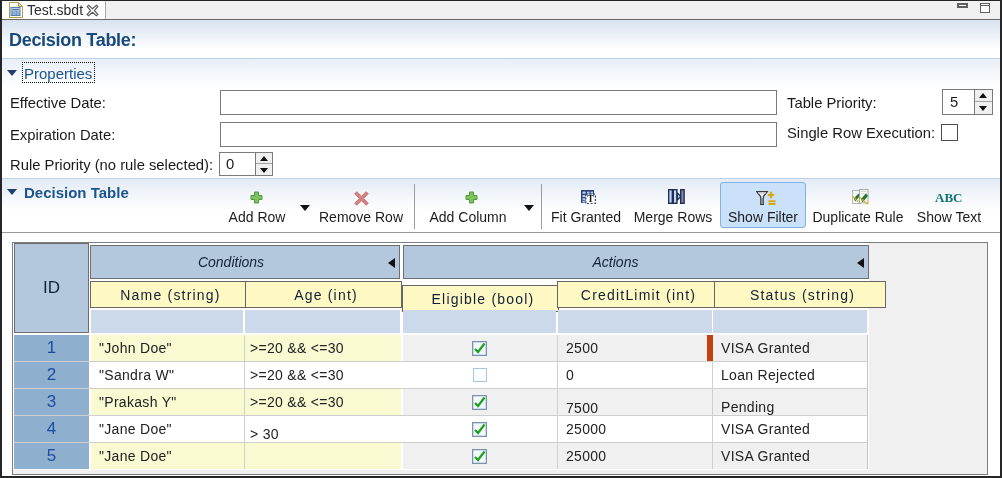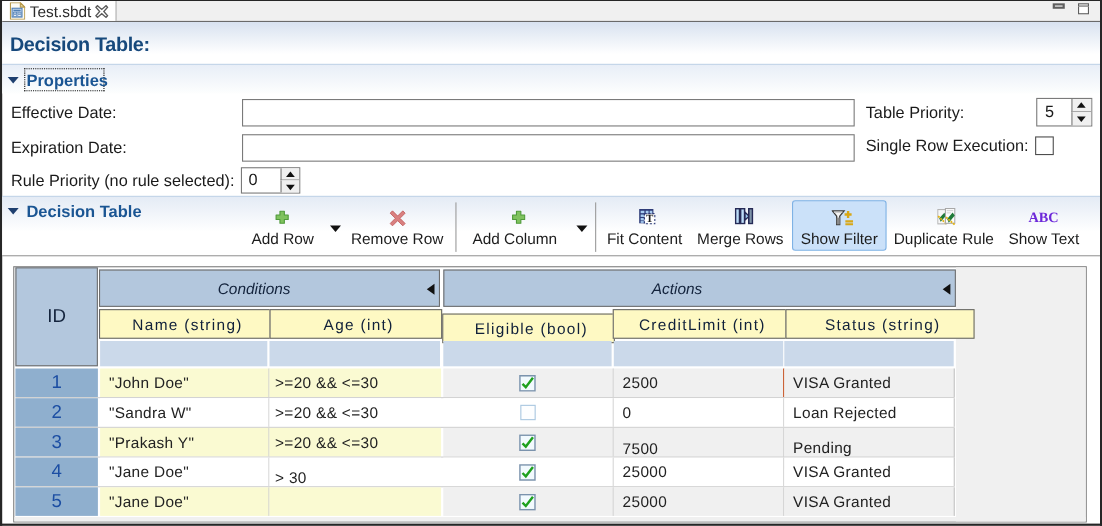--- a/index.html
+++ b/index.html
@@ -46,21 +46,21 @@
 <div class="a" style="left:957px;top:3px;width:11px;height:5px;border:2px solid #5f5f5f;background:#fff"></div>
 <div class="a" style="left:980px;top:3px;width:10px;height:10px;border:1px solid #5f5f5f;background:#fff"></div>
 <div class="a" style="left:980px;top:3px;width:10px;height:3px;border:1px solid #5f5f5f;background:#fff"></div>
 
 <div class="a" style="left:2px;top:20px;width:998px;height:39px;background:linear-gradient(#d8e2f0,#ffffff 75%)"></div>
 <div class="a" style="left:9px;top:30px;font-size:18px;letter-spacing:-0.3px;font-weight:bold;color:#17497c">Decision Table:</div>
 
 <div class="a" style="left:2px;top:58px;width:998px;height:27px;border-top:1px solid #bfd2e7;background:linear-gradient(#e8eef7,#fdfefe)"></div>
 <div class="a" style="left:7px;top:70px;width:0;height:0;border-left:5px solid transparent;border-right:5px solid transparent;border-top:6px solid #1e3f6f"></div>
 <div class="a" style="left:22px;top:62px;width:73px;height:21px;border:1px dotted #111"></div>
-<div class="a" style="left:24px;top:65px;font-size:15px;font-weight:bold;color:#1a5593">Properties</div>
+<div class="a" style="left:24px;top:65px;font-size:15px;font-weight:normal;color:#1a5593">Properties</div>
 
 <div class="lbl" style="left:10px;top:95px">Effective Date:</div>
 <div class="inp" style="left:220px;top:90px;width:557px;height:25px"></div>
 <div class="lbl" style="left:10px;top:127px">Expiration Date:</div>
 <div class="inp" style="left:220px;top:122px;width:557px;height:25px"></div>
 <div class="lbl" style="left:10px;top:157px">Rule Priority (no rule selected):</div>
 
 <div class="inp" style="left:219px;top:152px;width:54px;height:24px"></div>
 <div class="lbl" style="left:226px;top:156px">0</div>
 <div class="a" style="left:255px;top:153px;width:17px;height:11px;background:#f0f0f0;border-left:1px solid #7a7a7a;border-bottom:1px solid #a0a0a0"></div>
@@ -109,21 +109,21 @@
 <rect x="0" y="0" width="13" height="13" fill="#2e3c78"></rect>
 <rect x="1.4" y="1.6" width="3.4" height="2.2" fill="#a8cdf2"></rect>
 <rect x="6" y="1.6" width="2.6" height="2.2" fill="#a8cdf2"></rect>
 <rect x="9.6" y="1.6" width="2.4" height="2.2" fill="#a8cdf2"></rect>
 <rect x="1.4" y="5" width="3.4" height="2.2" fill="#a8cdf2"></rect>
 <rect x="1.4" y="8.2" width="3.4" height="2.2" fill="#a8cdf2"></rect>
 <rect x="1.4" y="11" width="3.4" height="1.6" fill="#a8cdf2"></rect>
 <rect x="4.8" y="4.2" width="9.6" height="9.3" fill="#fff" stroke="#2e3c78" stroke-width="1.2" stroke-dasharray="2 1.6"></rect>
 <text x="9.6" y="12.2" font-family="Liberation Serif,serif" font-size="10" font-weight="bold" fill="#1d1d1d" text-anchor="middle">T</text>
 </svg>
-<div class="tbtxt" style="left:546px;top:209px;width:80px">Fit Content</div>
+<div class="tbtxt" style="left:546px;top:209px;width:80px">Fit Granted</div>
 
 <svg class="a" style="left:668px;top:189px" width="17" height="15" viewBox="0 0 17 15">
 <rect x="0.7" y="0.7" width="3.6" height="13.6" fill="#bcdcf8" stroke="#252a56" stroke-width="1.4"></rect>
 <rect x="5.3" y="0.7" width="3.6" height="13.6" fill="#bcdcf8" stroke="#252a56" stroke-width="1.4"></rect>
 <path d="M9.3 4 L13 7.5 L9.3 11 Z" fill="#9cc8ee" stroke="#252a56" stroke-width="1.2"></path>
 <rect x="12.7" y="0.7" width="3.4" height="13.6" fill="#7e93a8" stroke="#252a56" stroke-width="1.4"></rect>
 </svg>
 <div class="tbtxt" style="left:632px;top:209px;width:82px">Merge Rows</div>
 
 <div class="a" style="left:720px;top:182px;width:86px;height:46px;background:#cbe1f9;border:1px solid #7fb2e5;border-radius:3px"></div>
@@ -141,21 +141,21 @@
 <path d="M1.8 9.5 L6.5 4.5 L8.2 6.8 L3.2 12.5 Z" fill="#1f7a38"></path>
 <path d="M0.8 7.5 l6.5 6 M7.3 13.5 l1 1" stroke="#e4b413" stroke-width="1.6" stroke-dasharray="1.8 1"></path>
 <rect x="7.5" y="0.5" width="8.5" height="13.5" fill="#fcfcfc" stroke="#a8a8a8"></rect>
 <rect x="8.6" y="1.8" width="6" height="1.2" fill="#d8d8d8"></rect>
 <rect x="8.6" y="4" width="4" height="1" fill="#d8d8d8"></rect>
 <path d="M9 10 L14 4.2 L16 7 L10.5 13.5 Z" fill="#1f7a38"></path>
 <path d="M8 8.5 l7 6 M15 14.5 l0.8 0.8" stroke="#e4b413" stroke-width="1.6" stroke-dasharray="1.8 1"></path>
 </svg>
 <div class="tbtxt" style="left:808px;top:209px;width:100px">Duplicate Rule</div>
 
-<div class="a" style="left:935px;top:190px;font-size:13px;font-weight:bold;color:#6d28d9;font-family:'Liberation Serif',serif">ABC</div>
+<div class="a" style="left:935px;top:190px;font-size:13px;font-weight:bold;color:#0f766e;font-family:'Liberation Serif',serif">ABC</div>
 <div class="tbtxt" style="left:911px;top:209px;width:76px">Show Text</div>
 
 <div class="a" style="left:12px;top:242px;width:976px;height:233px;border:1px solid #7e7e7e;background:#fff"></div>
 
 <div class="a" style="left:869px;top:243px;width:118px;height:231px;background:#f0f0f0"></div>
 <div class="a" style="left:13px;top:470px;width:974px;height:4px;background:#f0f0f0"></div>
 
 <div class="hcell" style="left:14px;top:243px;width:75px;height:90px;border-color:#6e6e6e;font-size:17px">ID</div>
 
 <div class="hcell" style="left:90px;top:245px;width:310px;height:34px;font-style:italic;font-size:14px;padding-right:28px">Conditions</div>
@@ -172,21 +172,21 @@
 <div class="fcell" style="left:91px;top:310px;width:152px;height:23px"></div>
 <div class="fcell" style="left:245px;top:310px;width:155px;height:23px"></div>
 <div class="fcell" style="left:403px;top:310px;width:153px;height:23px"></div>
 <div class="fcell" style="left:558px;top:310px;width:154px;height:23px"></div>
 <div class="fcell" style="left:713px;top:310px;width:154px;height:23px"></div>
 
 <div class="idc" style="left:14px;top:335px;width:75px;height:26px">1</div>
 <div class="dcell" style="left:91px;top:335px;width:154px;height:26px;background:#fafad2;border-right:1px solid #d0d0d0">"John Doe"</div>
 <div class="dcell" style="left:245px;top:335px;width:156px;height:26px;background:#fafad2;padding-left:5px">&gt;=20 &amp;&amp; &lt;=30</div>
 <div class="dcell" style="left:403px;top:335px;width:155px;height:26px;background:#f0f0f0;border-right:1px solid #d0d0d0"></div>
-<div class="dcell" style="left:558px;top:335px;width:155px;height:26px;background:#f0f0f0;border-right:1px solid #c2410c">2500</div>
+<div class="dcell" style="left:558px;top:335px;width:155px;height:26px;background:#f0f0f0;border-right:6px solid #c2410c">2500</div>
 <div class="dcell" style="left:713px;top:335px;width:155px;height:26px;background:#f0f0f0;border-right:1px solid #c4c4c4">VISA Granted</div>
 <svg class="a" style="left:472px;top:341px" width="15" height="15" viewBox="0 0 15 15">
     <rect x="0.5" y="0.5" width="14" height="14" fill="#f2fafe" stroke="#7b93ad" stroke-width="1.6"></rect>
     <path d="M3 8 L6 11 L12.5 2.5" fill="none" stroke="#1fa11f" stroke-width="2.2"></path>
   </svg>
 <div class="a" style="left:14px;top:361px;width:854px;height:1px;background:#cfcfcf"></div>
 <div class="idc" style="left:14px;top:362px;width:75px;height:26px">2</div>
 <div class="dcell" style="left:91px;top:362px;width:154px;height:26px;background:#ffffff;border-right:1px solid #d0d0d0">"Sandra W"</div>
 <div class="dcell" style="left:245px;top:362px;width:156px;height:26px;background:#ffffff;padding-left:5px">&gt;=20 &amp;&amp; &lt;=30</div>
 <div class="dcell" style="left:403px;top:362px;width:155px;height:26px;background:#ffffff;border-right:1px solid #d0d0d0"></div>

